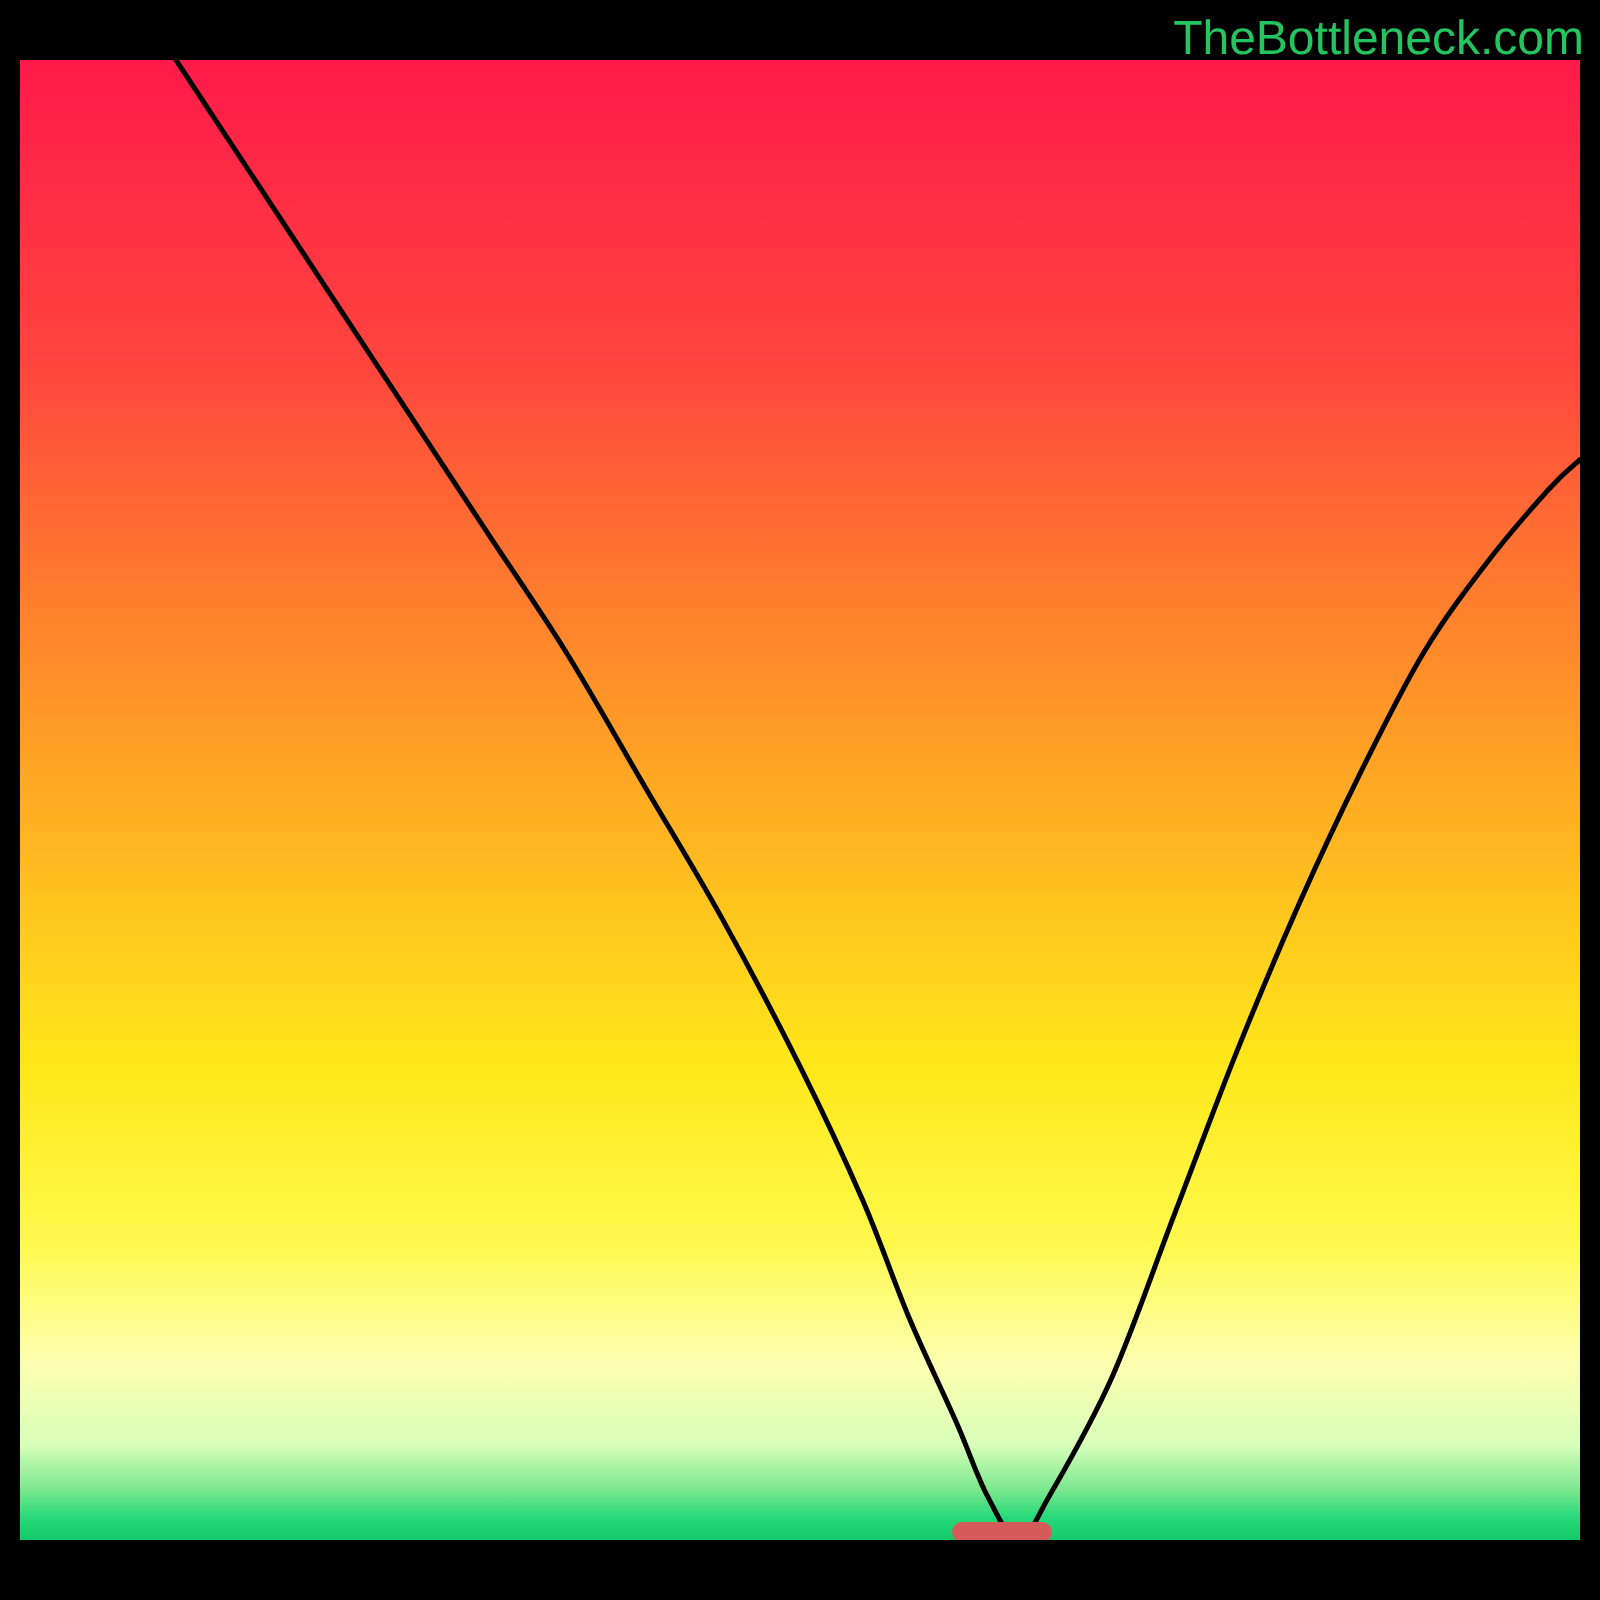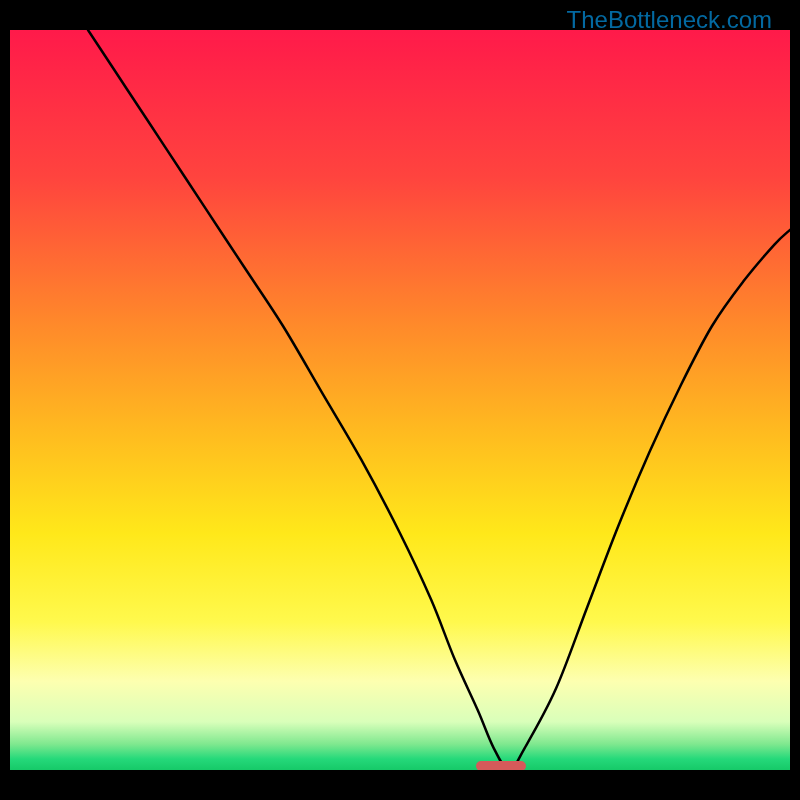--- a/index.html
+++ b/index.html
@@ -8,22 +8,22 @@
     width: 800px;
     height: 800px;
     background: #000;
     font-family: Arial, sans-serif;
     overflow: hidden;
     position: relative;
   }
   .watermark {
     position: absolute;
     top: 6px;
-    right: 28px;
-    color: #0369a1;
+    right: 8px;
+    color: #22c55e;
     font-size: 24px;
     font-weight: 500;
     z-index: 20;
   }
   .frame {
     position: absolute;
     top: 30px;
     left: 10px;
     width: 780px;
     height: 760px;

